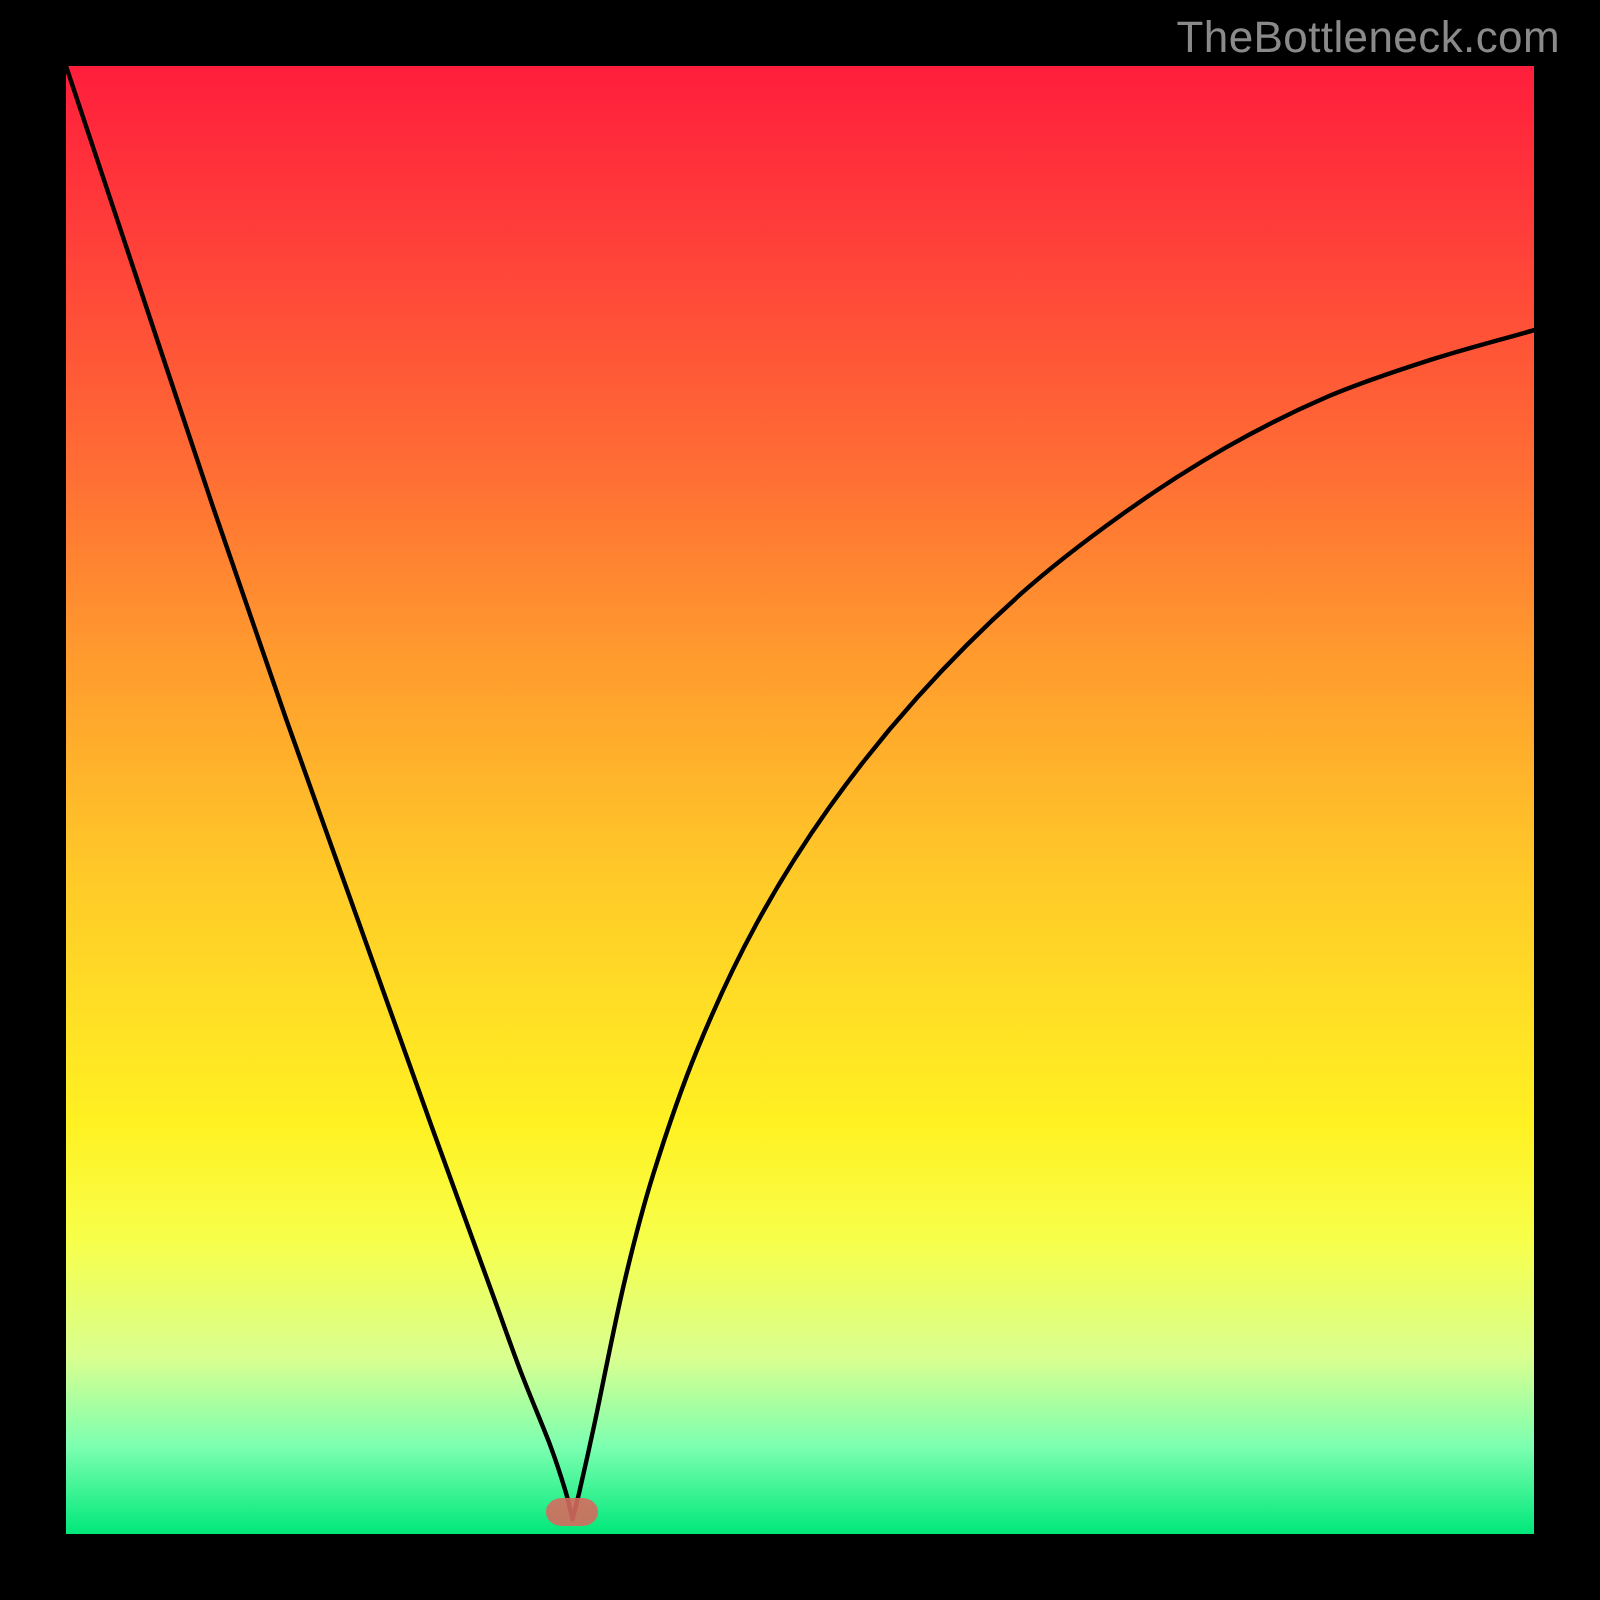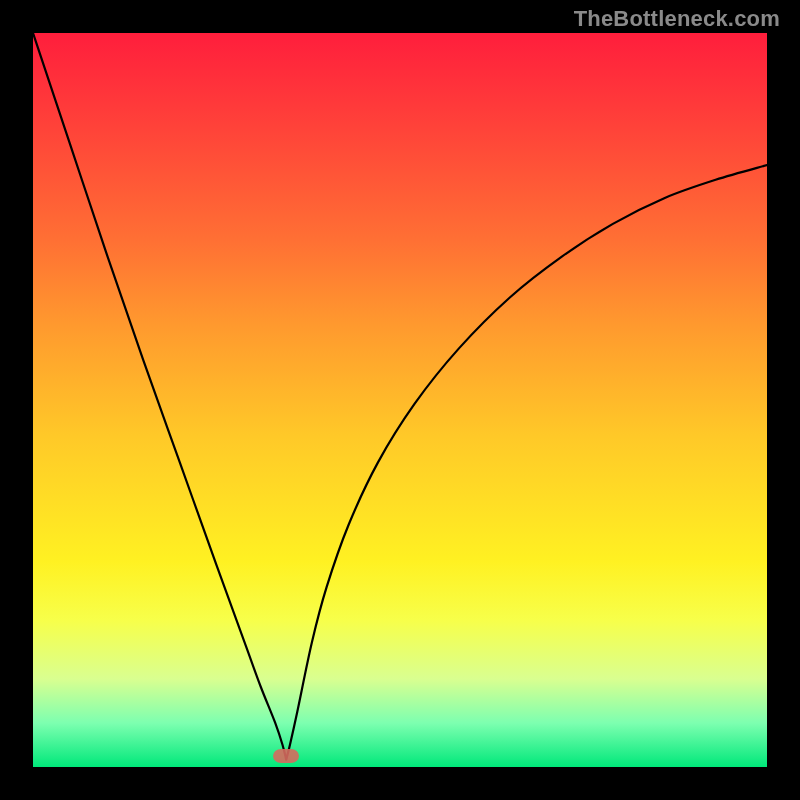--- a/index.html
+++ b/index.html
@@ -39,21 +39,21 @@
       #00e87a 100%
     );
     overflow: hidden;
   }
   .watermark {
     position: absolute;
     top: 6px;
     right: 20px;
     color: #8a8a8a;
     font-size: 22px;
-    font-weight: 700;
+    font-weight: 400;
     letter-spacing: 0.2px;
     user-select: none;
   }
   .marker {
     position: absolute;
     width: 26px;
     height: 14px;
     border-radius: 8px / 7px;
     background: #d66a5e;
     opacity: 0.9;

